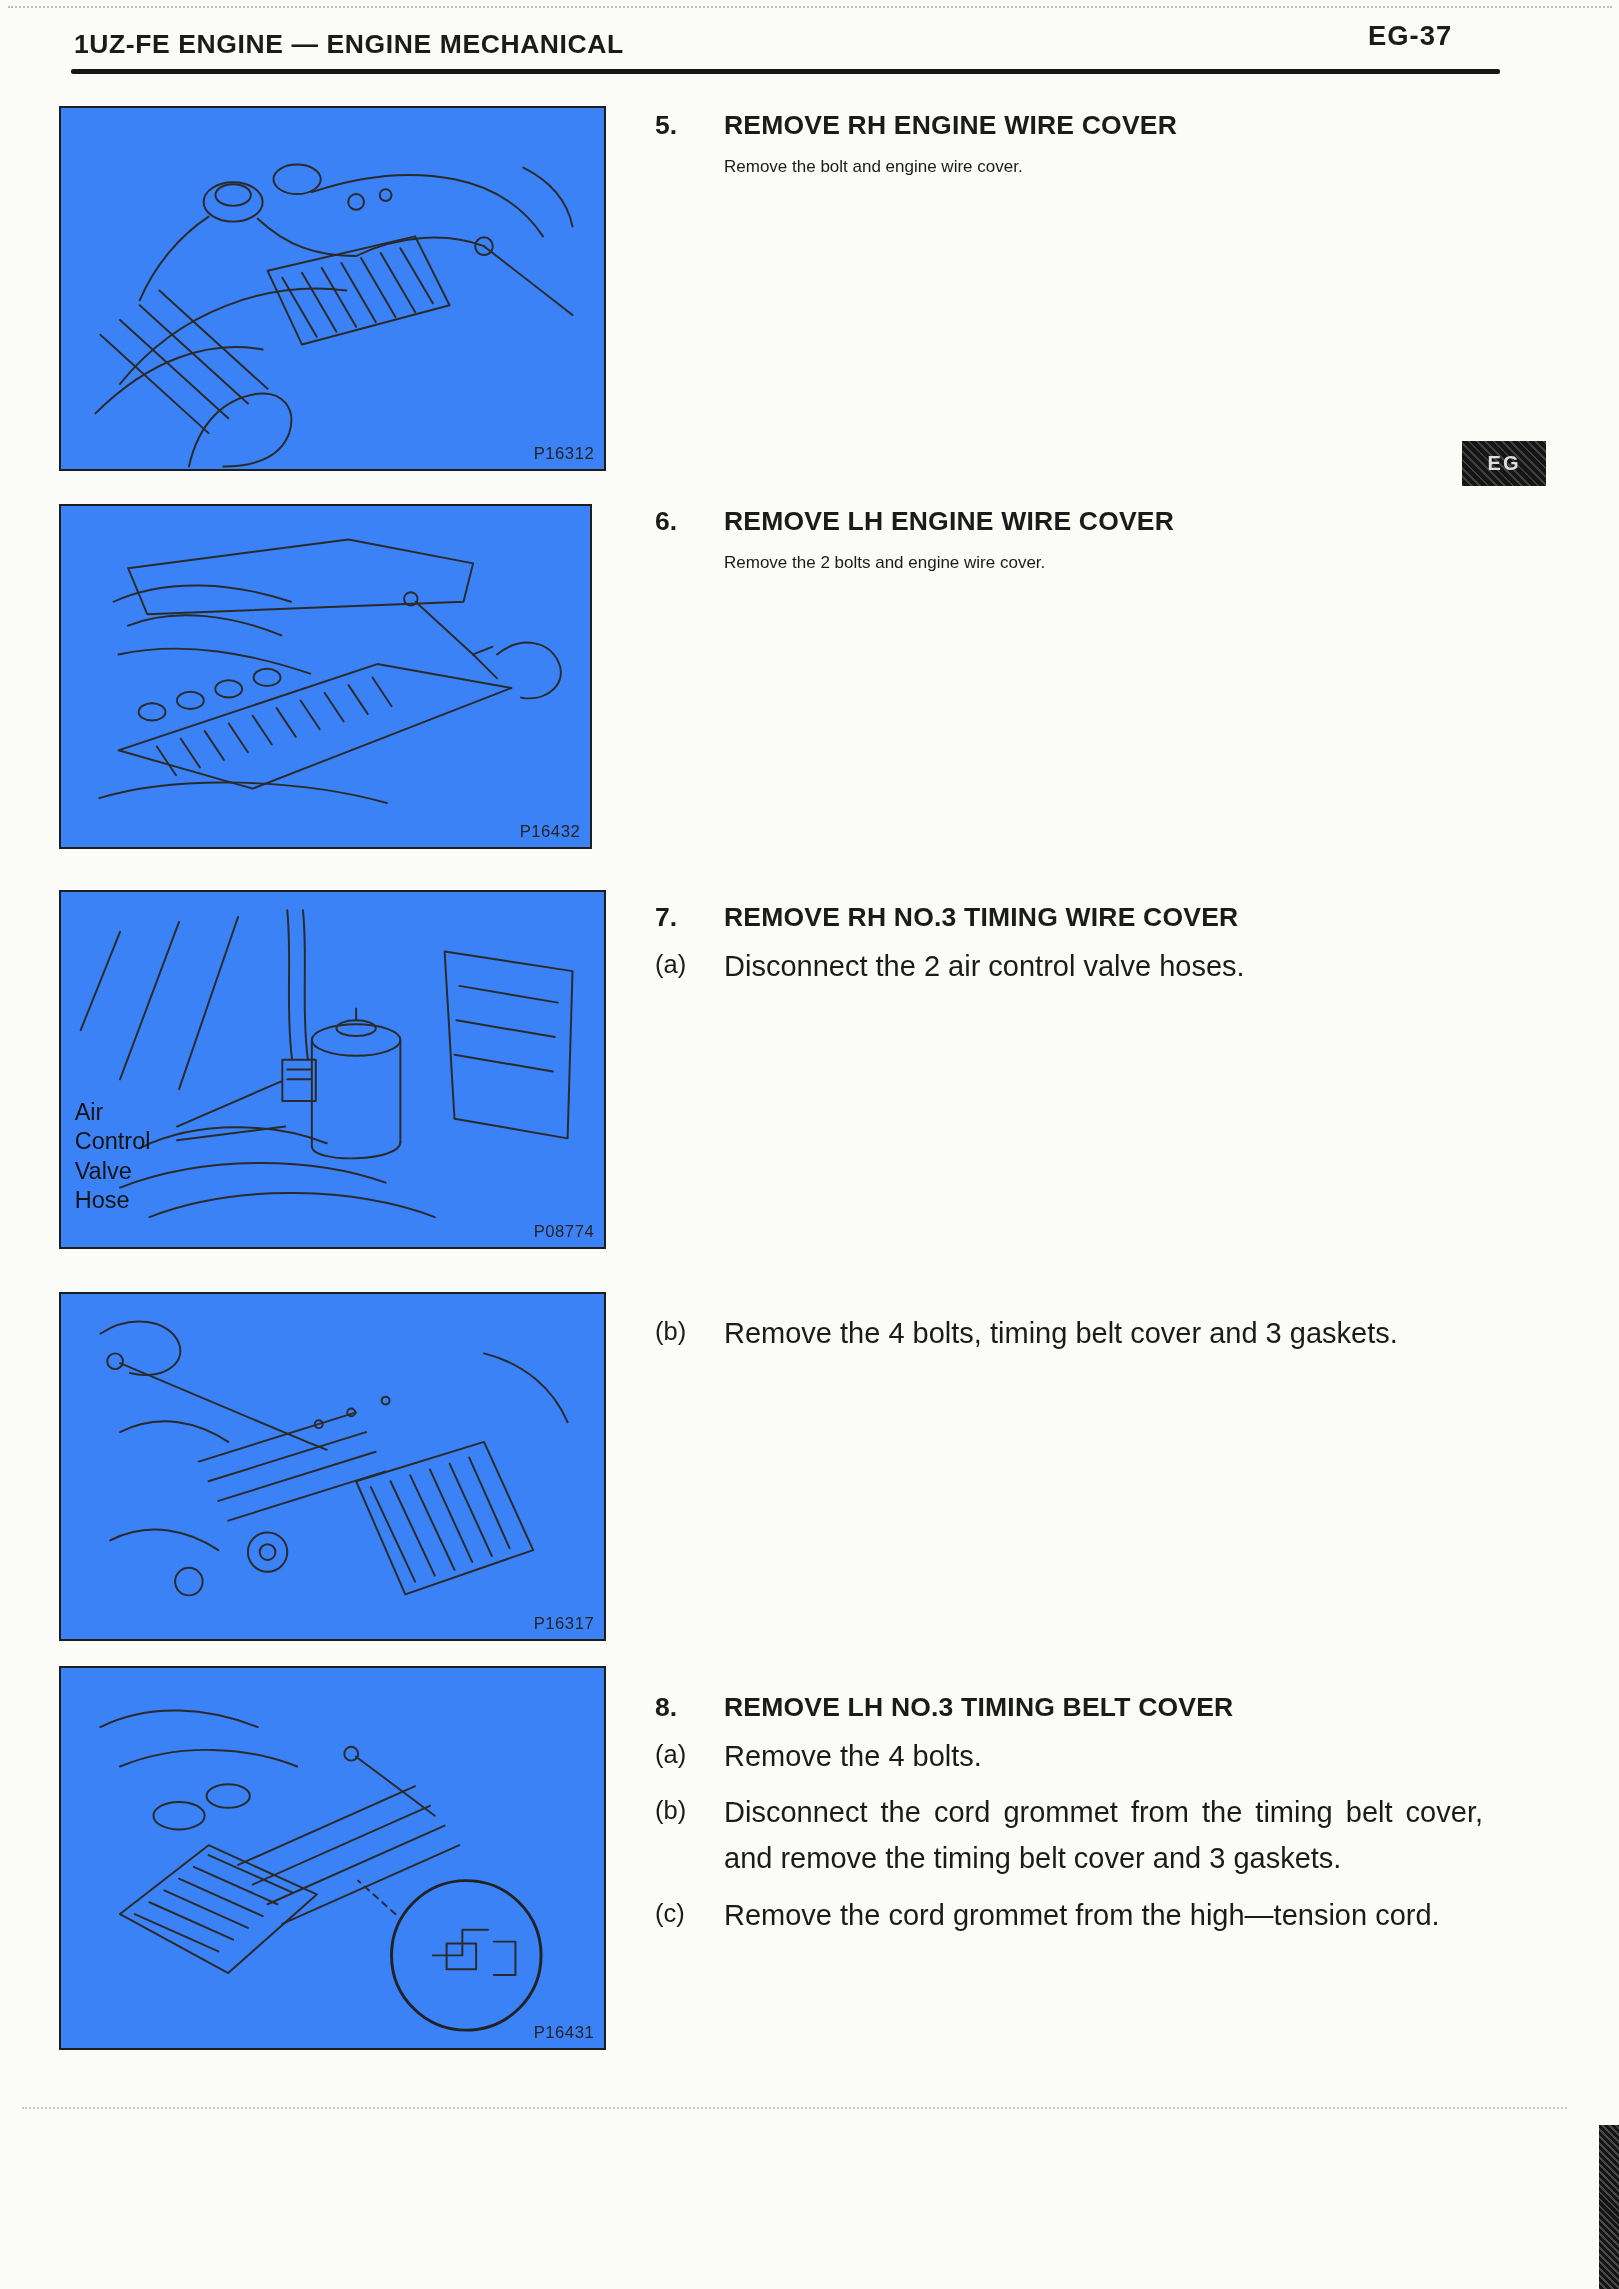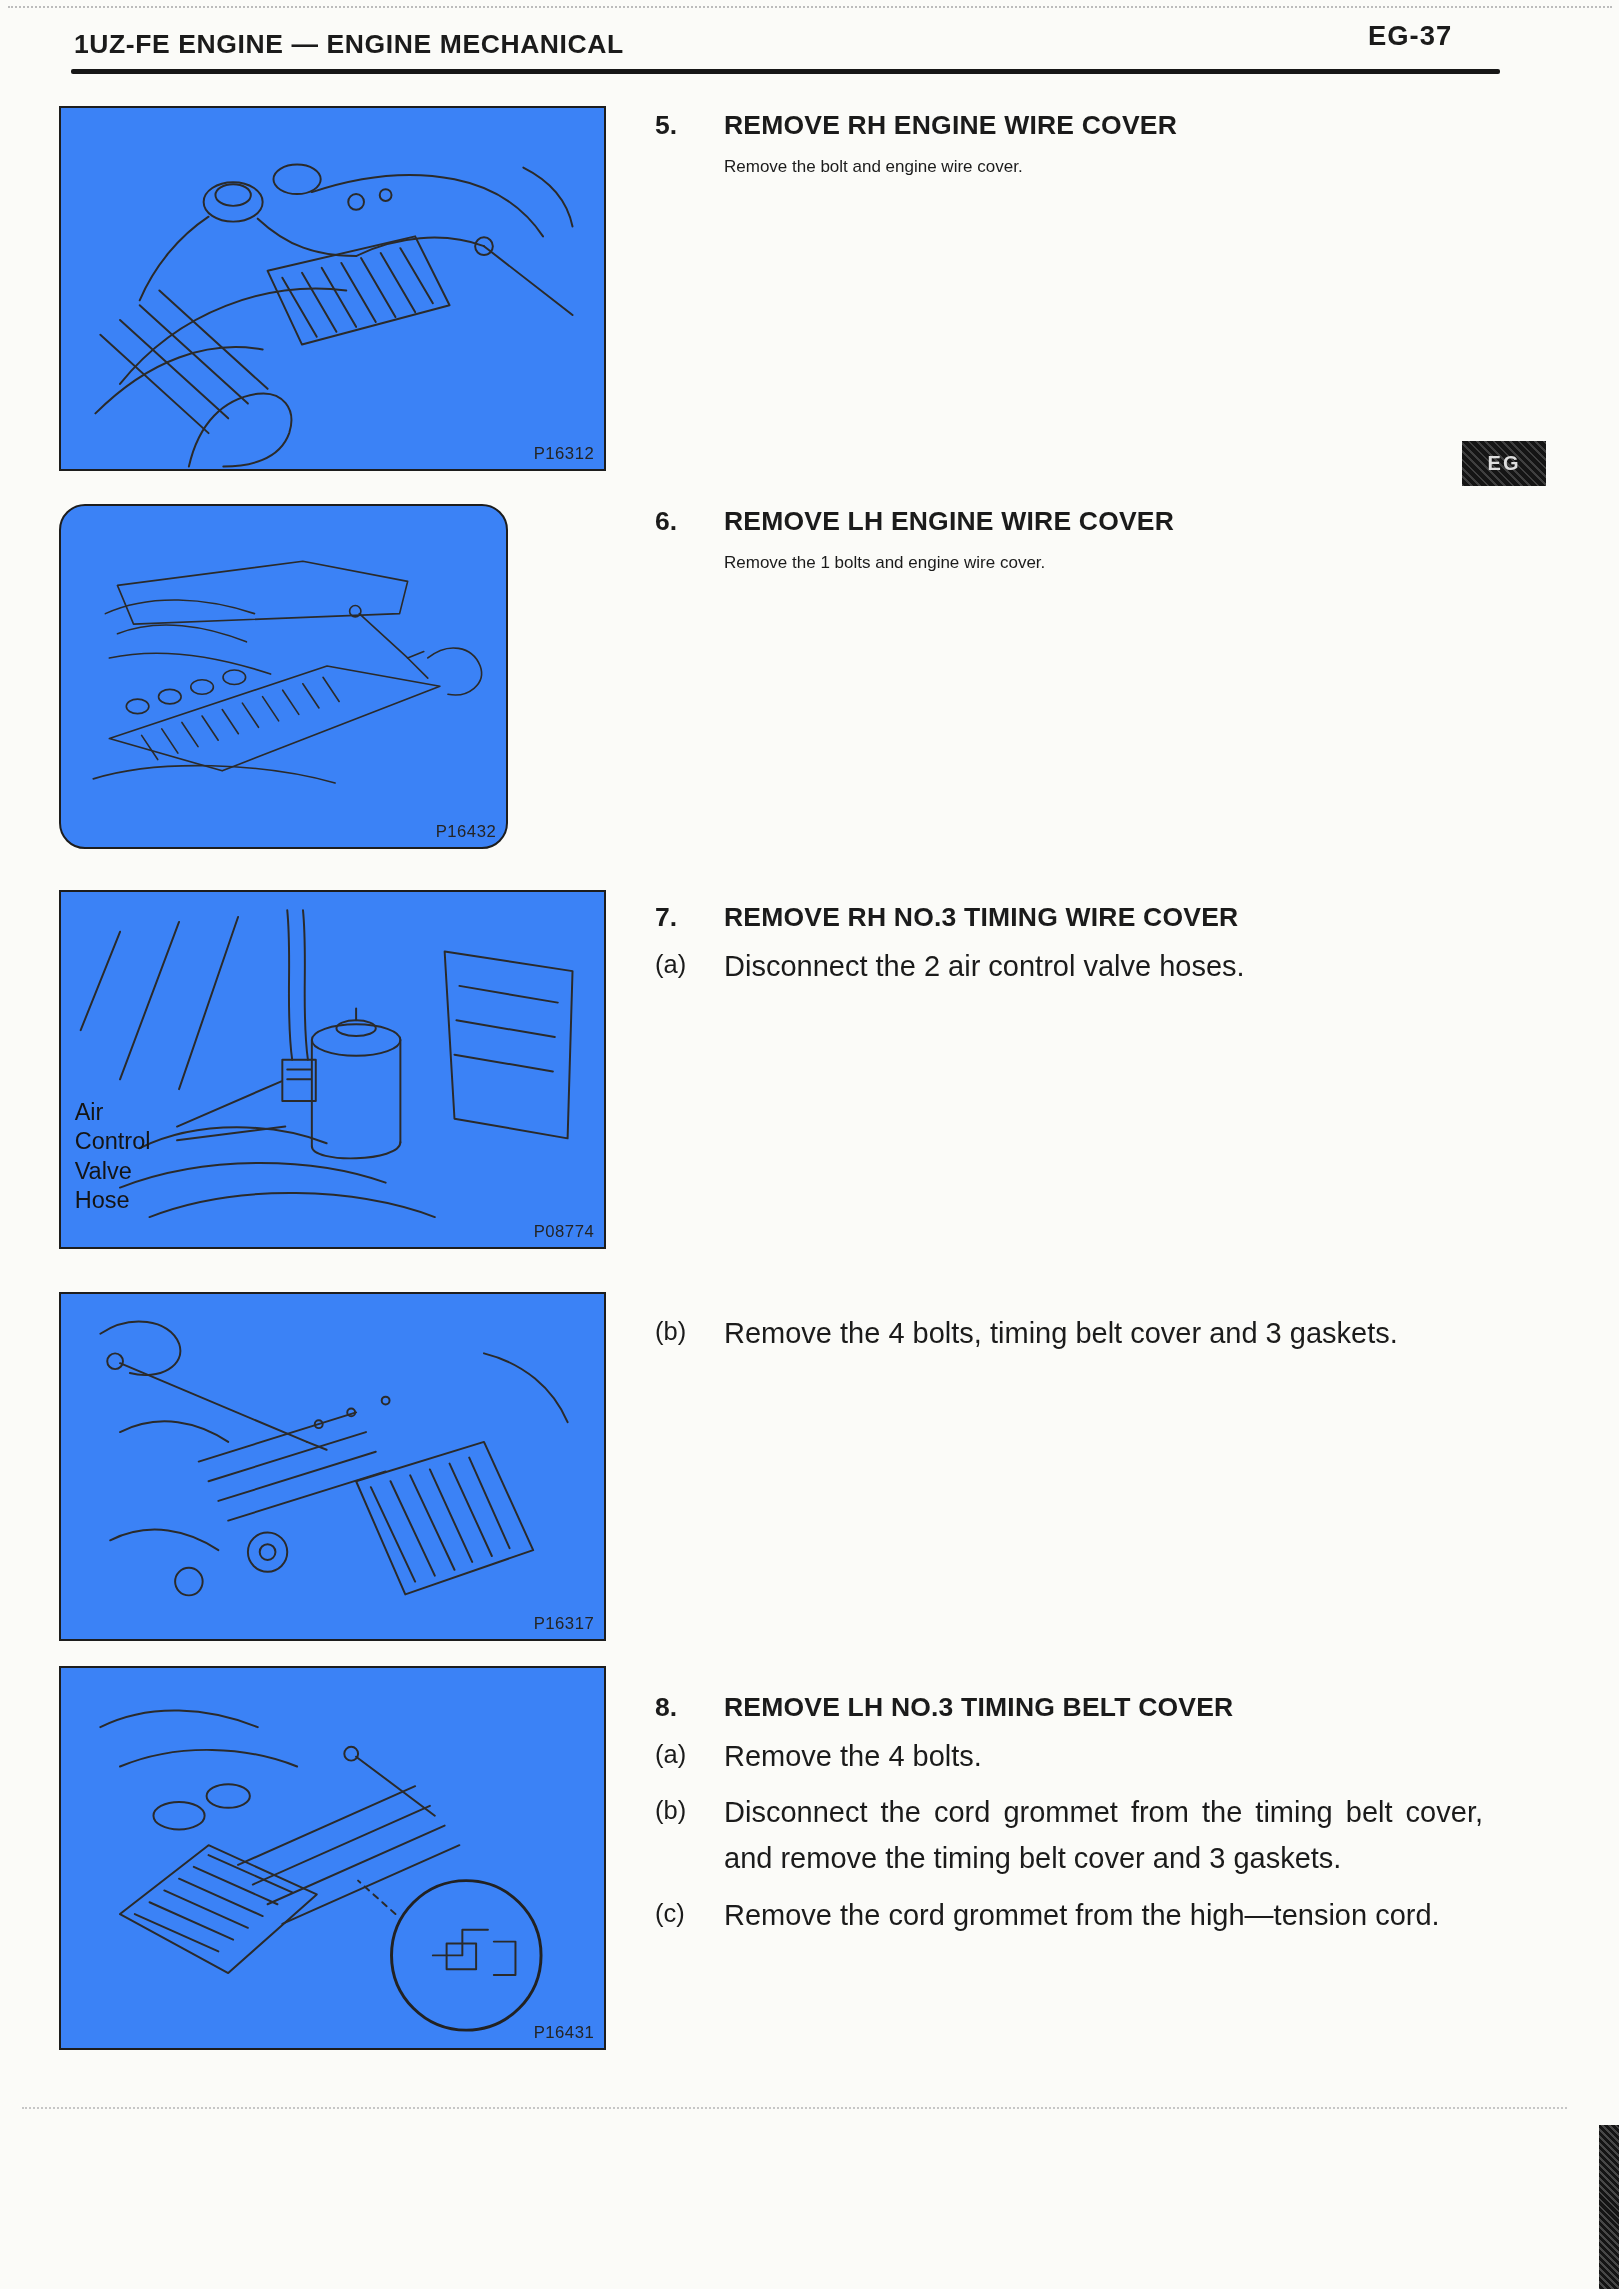--- a/index.html
+++ b/index.html
@@ -35,21 +35,21 @@
     background-image:repeating-linear-gradient(45deg, rgba(255,255,255,0.18) 0 2px, transparent 2px 5.9px);
     display:flex; align-items:center; justify-content:center;
     font-weight:bold; font-size:20px; color:#dedede; letter-spacing:2px;
   }
 
   
   .figure { position:absolute; border:2.9px solid #1d1d1d; background:#3b82f6; }
   .figure svg { position:absolute; inset:0; width:100%; height:100%; }
   .fig-code { position:absolute; right:9.8px; bottom:4.9px; font-size:16.7px; color:#242424; letter-spacing:0.5px; }
   .fig-1 { left:59px; top:106px;  width:547px; height:365px; }
-  .fig-2 { left:59px; top:504px;  width:449px; height:345px;border-radius:26px; }
+  .fig-2 { left:59px; top:504px;  width:533px; height:345px; }
   .fig-3 { left:59px; top:890px;  width:547px; height:359px;padding-left:34px; }
   .fig-4 { left:59px; top:1292px; width:547px; height:349px; }
   .fig-5 { left:59px; top:1666px; width:547px; height:384px; }
 
   .callout {
     position:absolute; left:13.7px; top:206px; width:110px;
     font-size:23.5px; line-height:1.25; color:#141414;
   }
 
   
@@ -253,21 +253,21 @@
       <span class="step-title">REMOVE RH ENGINE WIRE COVER</span>
     </div>
     <div class="step-body">Remove the bolt and engine wire cover.</div>
   </div>
 
   <div class="step s6">
     <div class="step-head">
       <span class="step-num">6.</span>
       <span class="step-title">REMOVE LH ENGINE WIRE COVER</span>
     </div>
-    <div class="step-body">Remove the 1 bolts and engine wire cover.</div>
+    <div class="step-body">Remove the 2 bolts and engine wire cover.</div>
   </div>
 
   <div class="step s7">
     <div class="step-head">
       <span class="step-num">7.</span>
       <span class="step-title">REMOVE RH NO.3 TIMING WIRE COVER</span>
     </div>
     <div class="sub">
       <span class="sub-label">(a)</span>
       <span class="sub-text">Disconnect the 2 air control valve hoses.</span>

